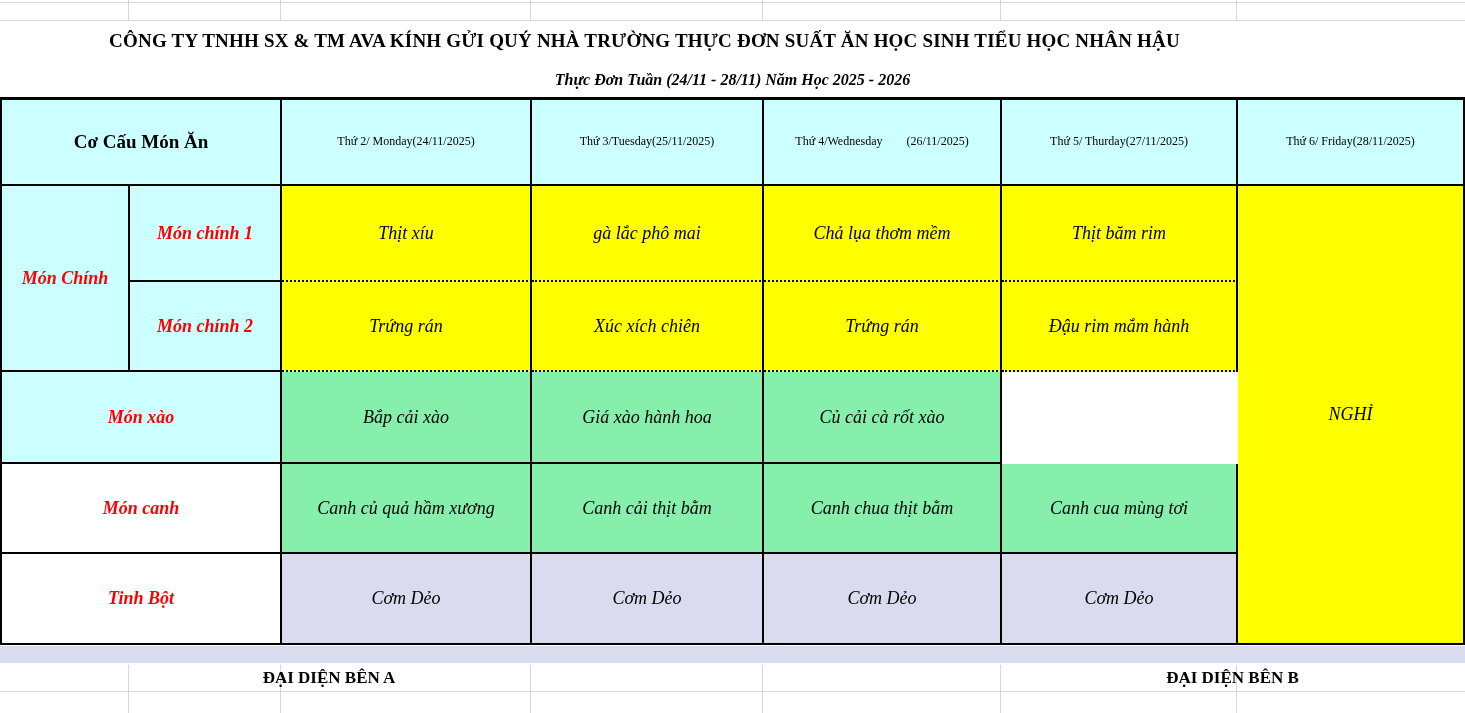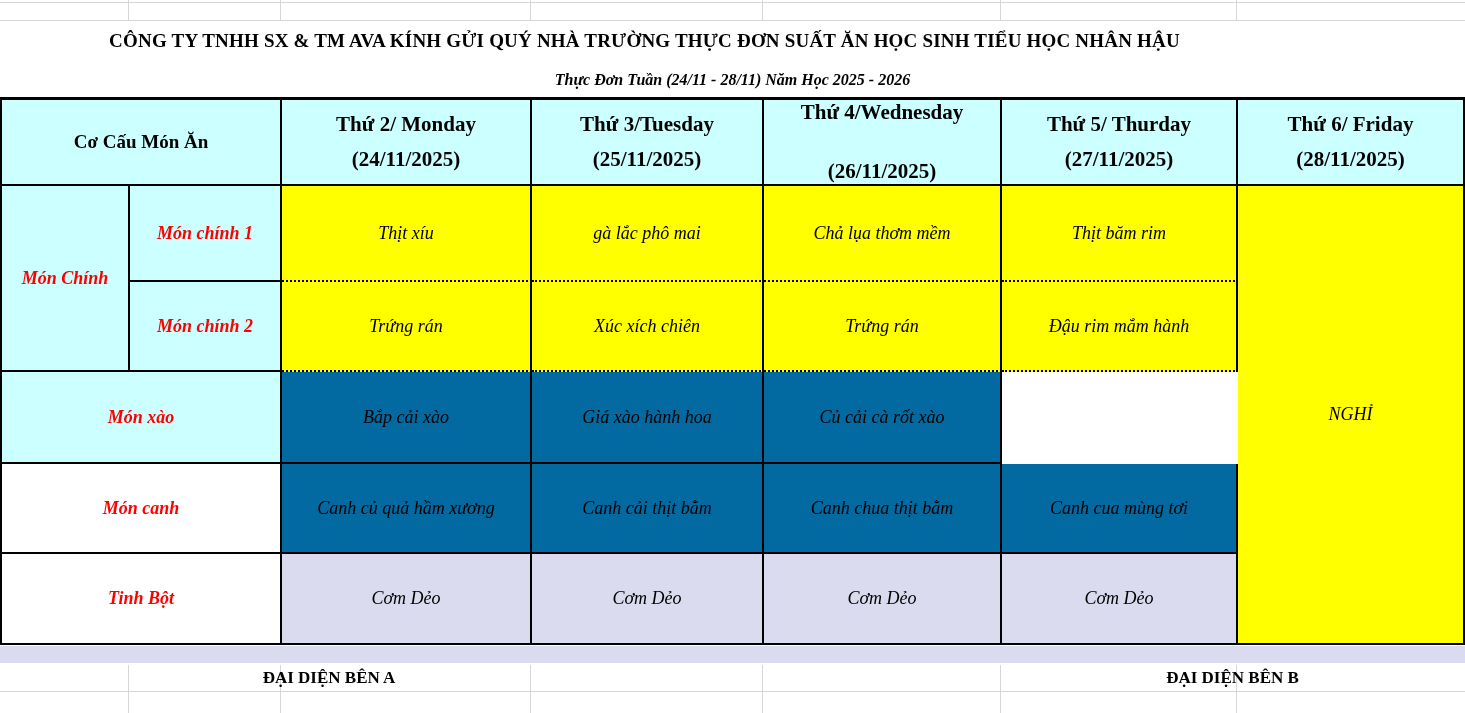--- a/index.html
+++ b/index.html
@@ -23,25 +23,25 @@
     border:2px solid #000;border-top-width:3px;display:grid;
     grid-template-columns:128px 152px 250px 232px 238px 236px 1fr;
     grid-template-rows:86px 96px 90px 92px 90px 1fr;}
   .cell{box-sizing:border-box;display:flex;align-items:center;justify-content:center;text-align:center;
     border-right:2px solid #000;border-bottom:2px solid #000;padding:2px 4px;}
   .last-col{border-right:none;}
   .last-row{border-bottom:none;}
   .dotted{border-bottom:2px dotted #000;}
   .bg-cyan{background:#CCFFFF;}
   .bg-yellow{background:#FFFF00;}
-  .bg-green{background:#0369a1;}
+  .bg-green{background:#86efac;}
   .bg-lav{background:#DBDBEF;}
   .bg-white{background:#ffffff;}
   .corner{font-weight:bold;font-size:19px;}
-  .day{flex-direction:column;font-weight:bold;font-size:21px;line-height:1.65;}
+  .day{font-weight:normal;font-size:12px;line-height:1.65;}
   .rlabel{color:#FF0000;font-weight:bold;font-style:italic;font-size:18px;}
   .menu{font-style:italic;font-size:18px;}
   .fri-note{font-style:italic;font-size:18px;}
   
   #band{top:646px;left:0;width:1465px;height:17px;background:#DBDBEF;}
   .rep{top:665px;height:26px;display:flex;align-items:center;justify-content:center;
     font-weight:bold;font-size:17px;}
   #repA{left:128px;width:402px;}
   #repB{left:1000px;width:465px;}
 </style>

